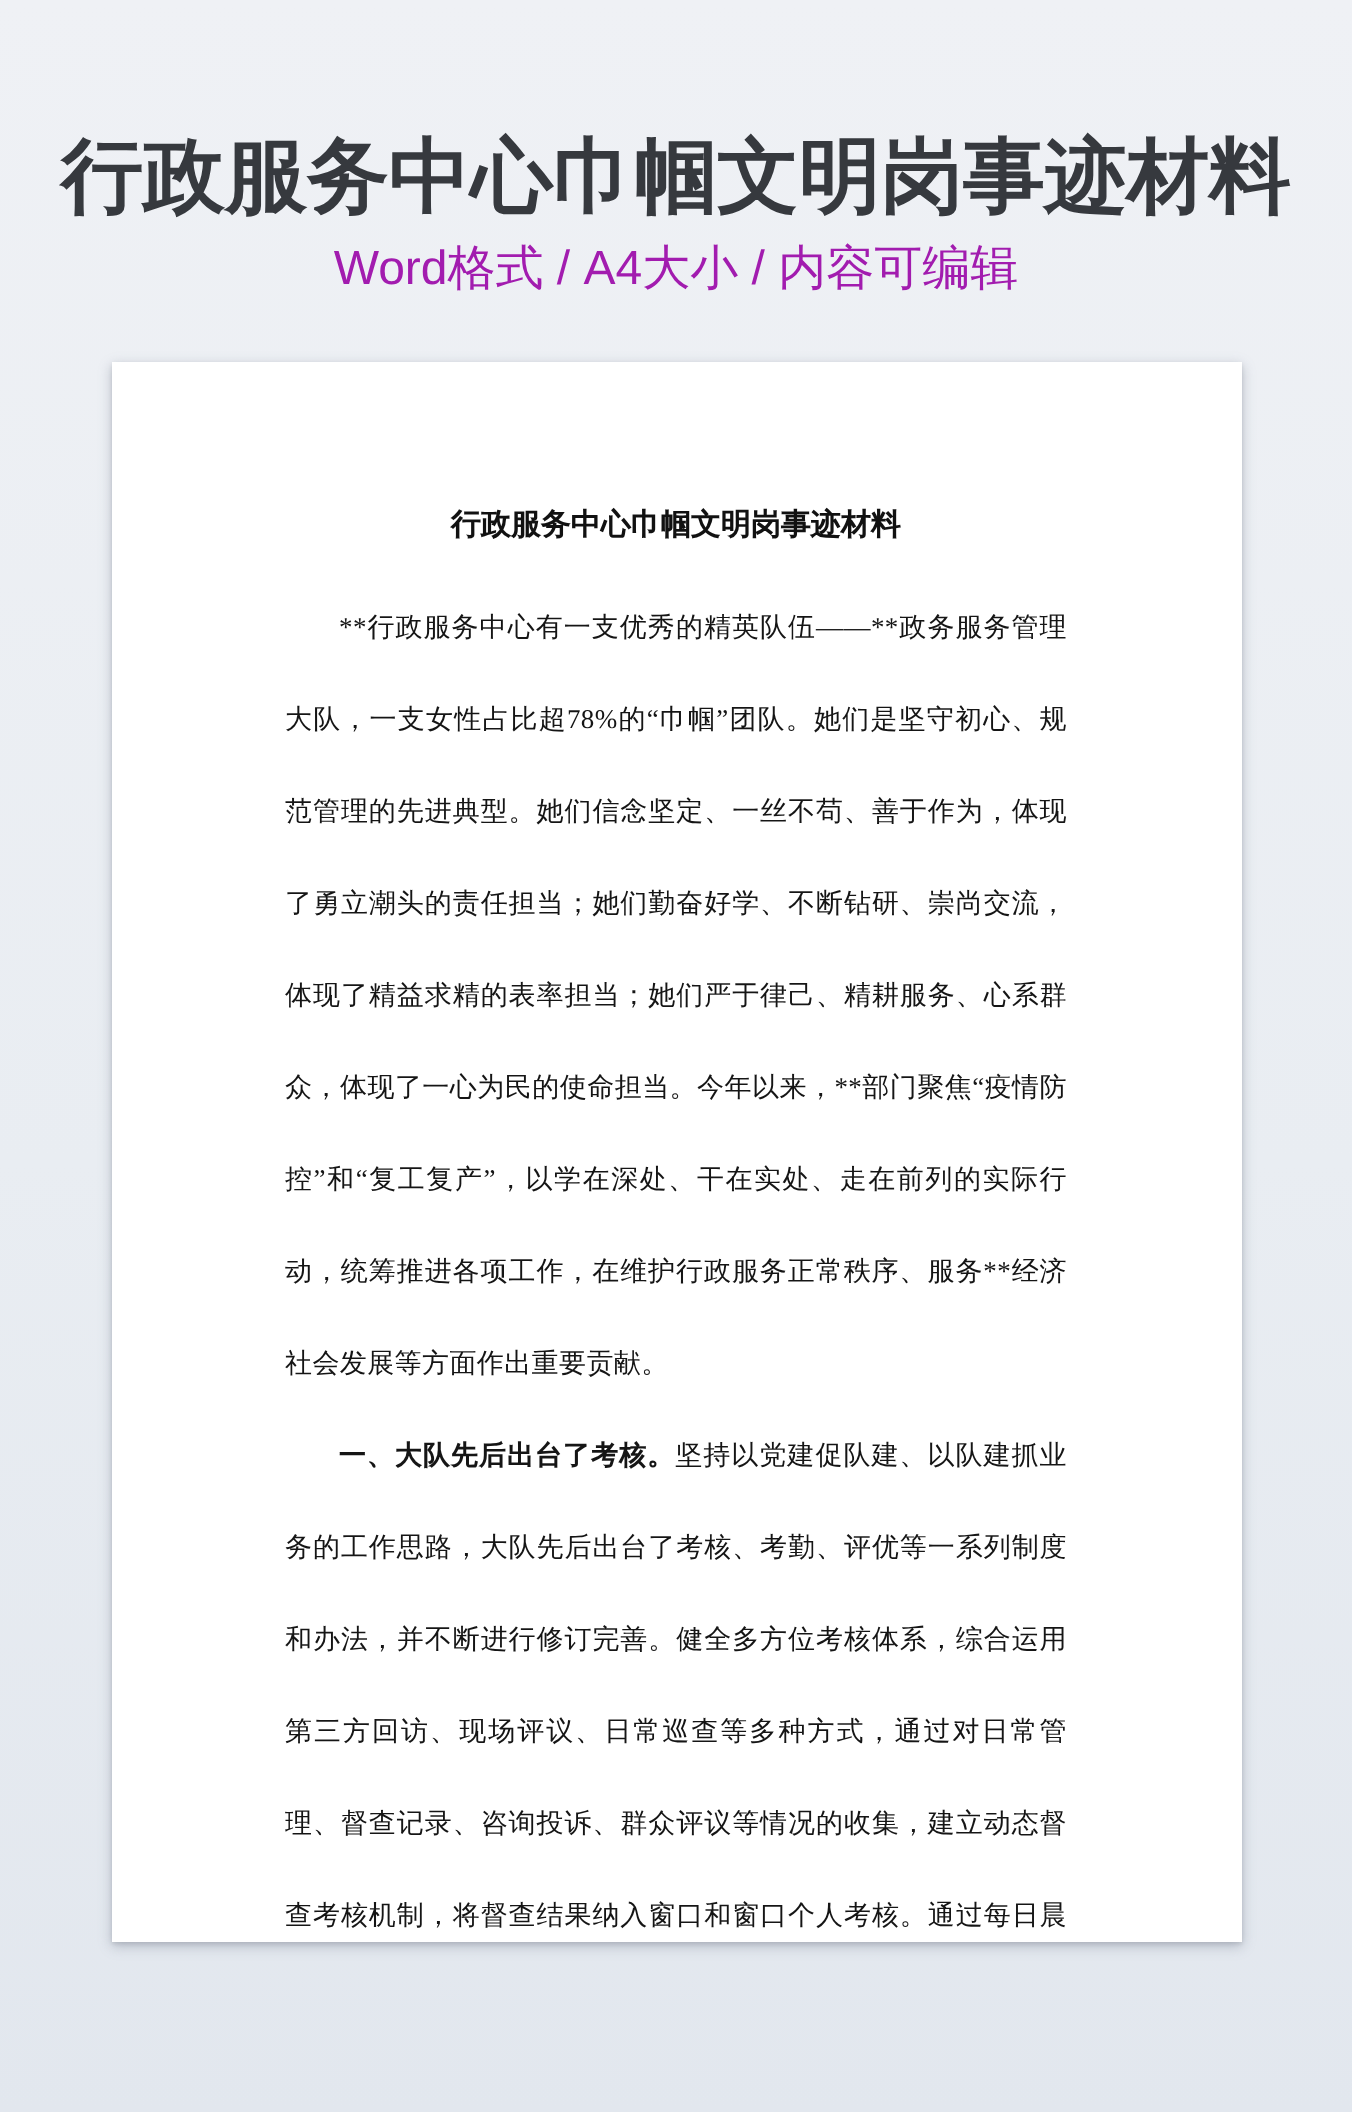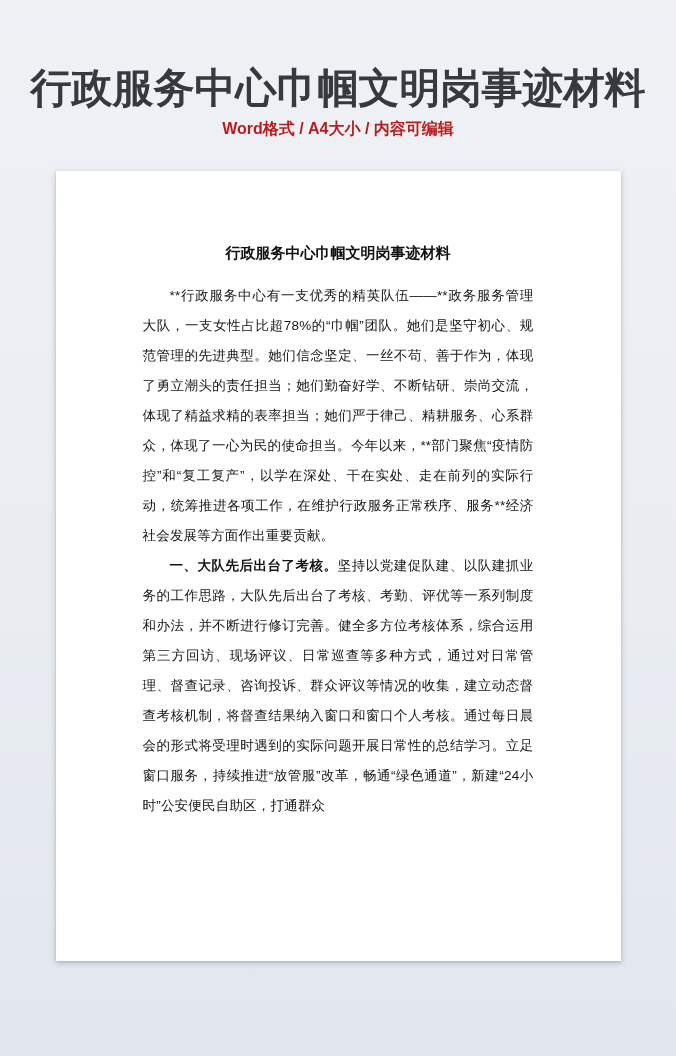--- a/index.html
+++ b/index.html
@@ -15,24 +15,24 @@
     margin: 66px 4px 0;
     font-family: "Liberation Sans", sans-serif;
     font-weight: 800;
     font-size: 41px;
     line-height: 1.12;
     letter-spacing: 0px;
     color: #36393e;
   }
   .hero-subtitle {
     margin: 7px 0 0;
-    font-size: 16px;
+    font-size: 24px;
     line-height: 1.3;
-    font-weight: 700;
-    color: #b91c1c;
+    font-weight: 400;
+    color: #a21caf;
   }
   .doc-page {
     box-sizing: border-box;
     width: 565px;
     height: 790px;
     margin: 31px auto 0;
     padding: 70px 87px 0 87px;
     background: #ffffff;
     box-shadow: 0 2px 6px rgba(105, 115, 135, 0.40), 0 1px 2px rgba(0,0,0,0.10);
     overflow: hidden;
@@ -41,23 +41,23 @@
     margin: 0 0 16px 0;
     font-family: "Liberation Serif", "DejaVu Serif", serif;
     font-weight: bold;
     font-size: 15px;
     line-height: 24px;
     text-align: center;
     color: #111111;
   }
   .doc-para {
     margin: 0;
-    font-family: Liberation Sans, sans-serif;
+    font-family: Liberation Serif, serif;
     font-size: 13.5px;
-    line-height: 30px;
+    line-height: 46px;
     letter-spacing: 0.2px;
     color: #151515;
     text-align: justify;
     text-indent: 2em;
   }
   .doc-para .lead { font-weight: bold; }
 </style>
 </head>
 <body>
 

